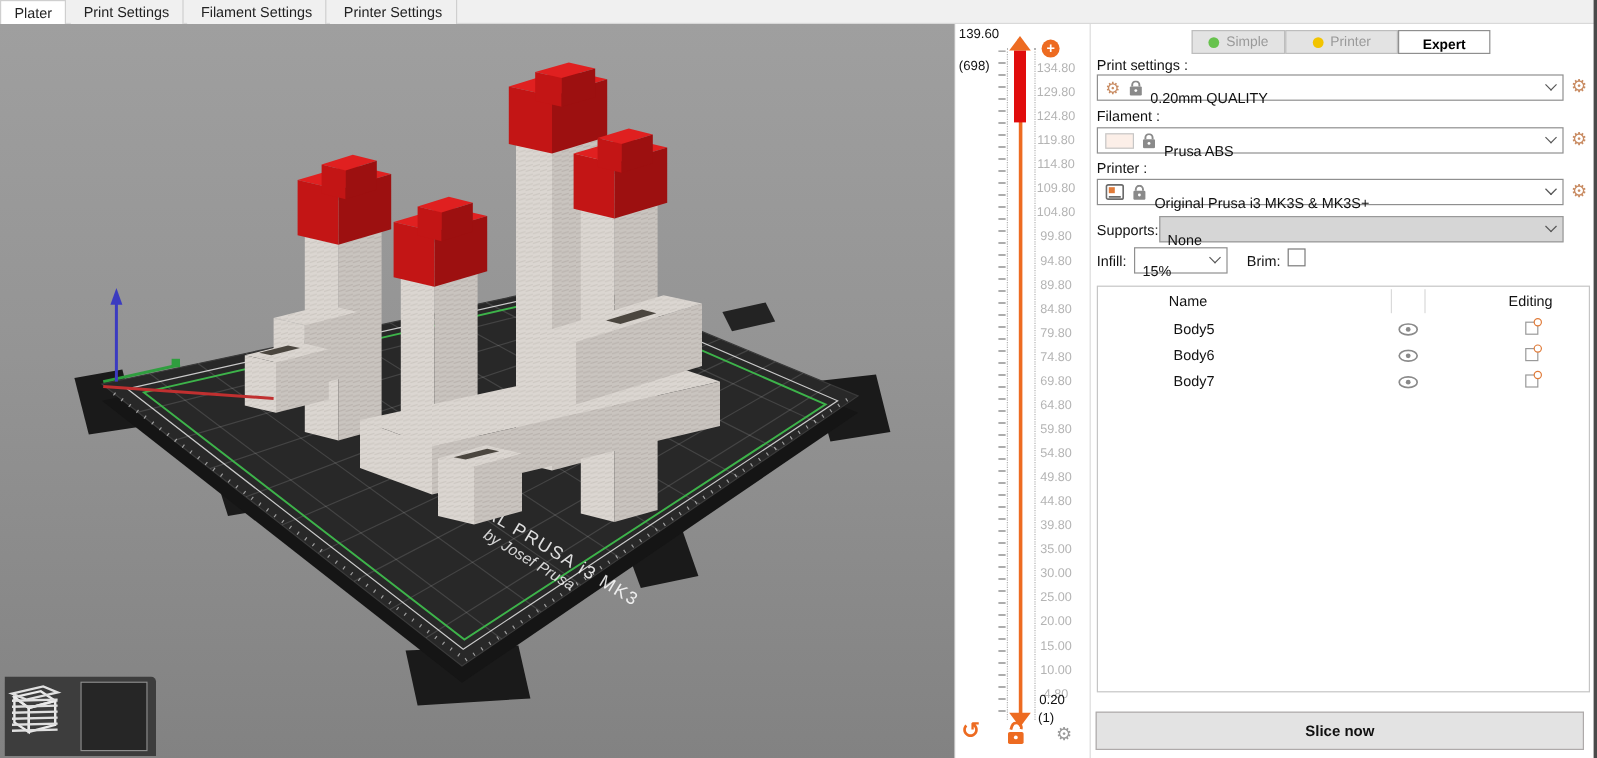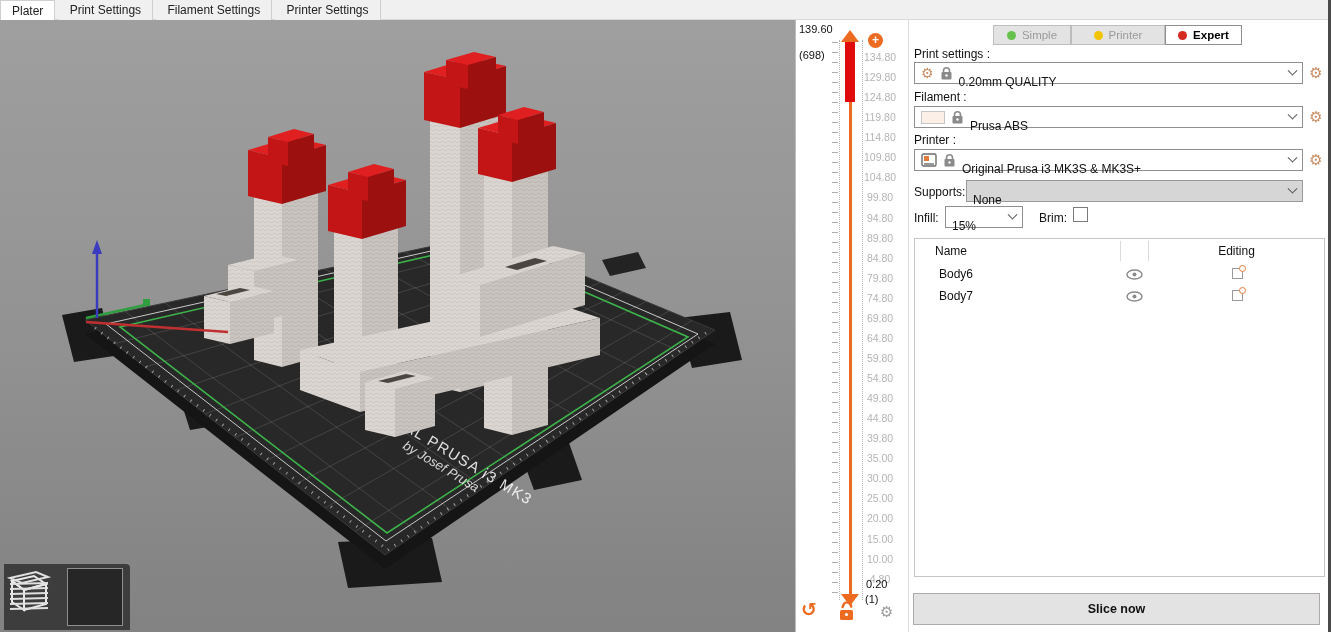--- a/index.html
+++ b/index.html
@@ -48,21 +48,21 @@
   .combo { position:absolute; left:5px; width:389px; height:22px; border:1px solid #8f8f8f; background:#fff; display:flex; align-items:center; padding:0 6px; gap:7px; }
   .combo .txt { font-size:12px; color:#111; flex:1; white-space:nowrap; overflow:hidden;margin-top:17px; }
   .chev { width:7px; height:7px; border-right:1.6px solid #555; border-bottom:1.6px solid #555; transform:rotate(45deg) translate(-2px,-2px); flex:none; }
   .gearbtn { position:absolute; left:398px; width:18px; height:18px; font-size:15px; color:#c98c63; line-height:18px; text-align:center; }
   .gear-glyph { font-size:14px; color:#c98c63; flex:none; }
   .swatch { width:24px; height:13px; background:#fcefe8; border:1px solid #c6c6c6; flex:none; }
   .combo-gray { background:#d6d6d6; border:1px solid #999; left:57px; width:337px; }
   .combo-sm { left:36px; width:78px; }
   .checkbox { position:absolute; left:164px; width:15px; height:15px; border:1px solid #7a7a7a; background:#fff; }
 
-  .objlist { position:absolute; left:5px; top:218px; width:411px; height:339px; border:1px solid #c5c5c5; background:#fff; }
+  .objlist { position:absolute; left:5px; top:218px; width:411px; height:339px; border:1px solid #c5c5c5; background:#fff;padding-left:39px; }
   .objlist .hdr { position:relative; height:24px; font-size:12px; color:#111; }
   .objlist .hdr .nm { position:absolute; left:20px; top:5px; }
   .objlist .hdr .ed { position:absolute; left:233px; width:177px; top:5px; text-align:center; }
   .vsep { position:absolute; top:2px; height:20px; width:0; border-left:1px solid #dadada; }
   .row { position:relative; height:22px; }
   .row .nm { position:absolute; left:24px; top:4px; font-size:12px; color:#111; }
   .row .eye { position:absolute; left:211px; top:6px; }
   .row .edit { position:absolute; left:317px; top:5px; width:11px; height:11px; border:1px solid #9a9a9a; }
   .row .edit .ring { position:absolute; right:-4px; top:-4px; width:7px; height:7px; border:1.6px solid #e07b39; border-radius:50%; background:#fff; }
 
@@ -302,21 +302,21 @@
 
   <div class="modebtns">
     <div class="modebtn" style="width:78px;">
       <span class="dot" style="background:#67c24d;"></span>
       <span>Simple</span>
     </div>
     <div class="modebtn" style="width:94px;">
       <span class="dot" style="background:#f2c400;"></span>
       <span>Printer</span>
     </div>
-    <div class="modebtn active" style="width:77px;">
+    <div class="modebtn active" style="width:77px;flex-direction:column;">
       <span class="dot" style="background:#d42a20;"></span>
       <span>Expert</span>
     </div>
   </div>
 
   <div class="flabel" style="top:27px;">Print settings :</div>
   <div class="combo" style="top:42px;">
     <span class="gear-glyph">⚙</span>
     <svg width="11" height="13">
         <rect x="0.5" y="5" width="10" height="7.5" rx="1" fill="#8a8a8a"></rect>
@@ -374,20 +374,30 @@
 
   <div class="objlist">
     <div class="hdr">
       <span class="nm">Name</span>
       <span class="vsep" style="left:205px;"></span>
       <span class="vsep" style="left:233px;"></span>
       <span class="ed">Editing</span>
     </div>
     <div>
 
+    <div class="row">
+        <span class="nm">Body5</span>
+        <svg class="eye" width="17" height="11">
+          <ellipse cx="8.5" cy="5.5" rx="7.5" ry="4.5" fill="none" stroke="#8a8a8a" stroke-width="1.4"></ellipse>
+          <circle cx="8.5" cy="5.5" r="2" fill="#8a8a8a"></circle>
+        </svg>
+        <span class="edit">
+            <span class="ring"></span>
+          </span>
+      </div>
         <div class="row">
         <span class="nm">Body6</span>
         <svg class="eye" width="17" height="11">
           <ellipse cx="8.5" cy="5.5" rx="7.5" ry="4.5" fill="none" stroke="#8a8a8a" stroke-width="1.4"></ellipse>
           <circle cx="8.5" cy="5.5" r="2" fill="#8a8a8a"></circle>
         </svg>
         <span class="edit">
             <span class="ring"></span>
           </span>
       </div>

